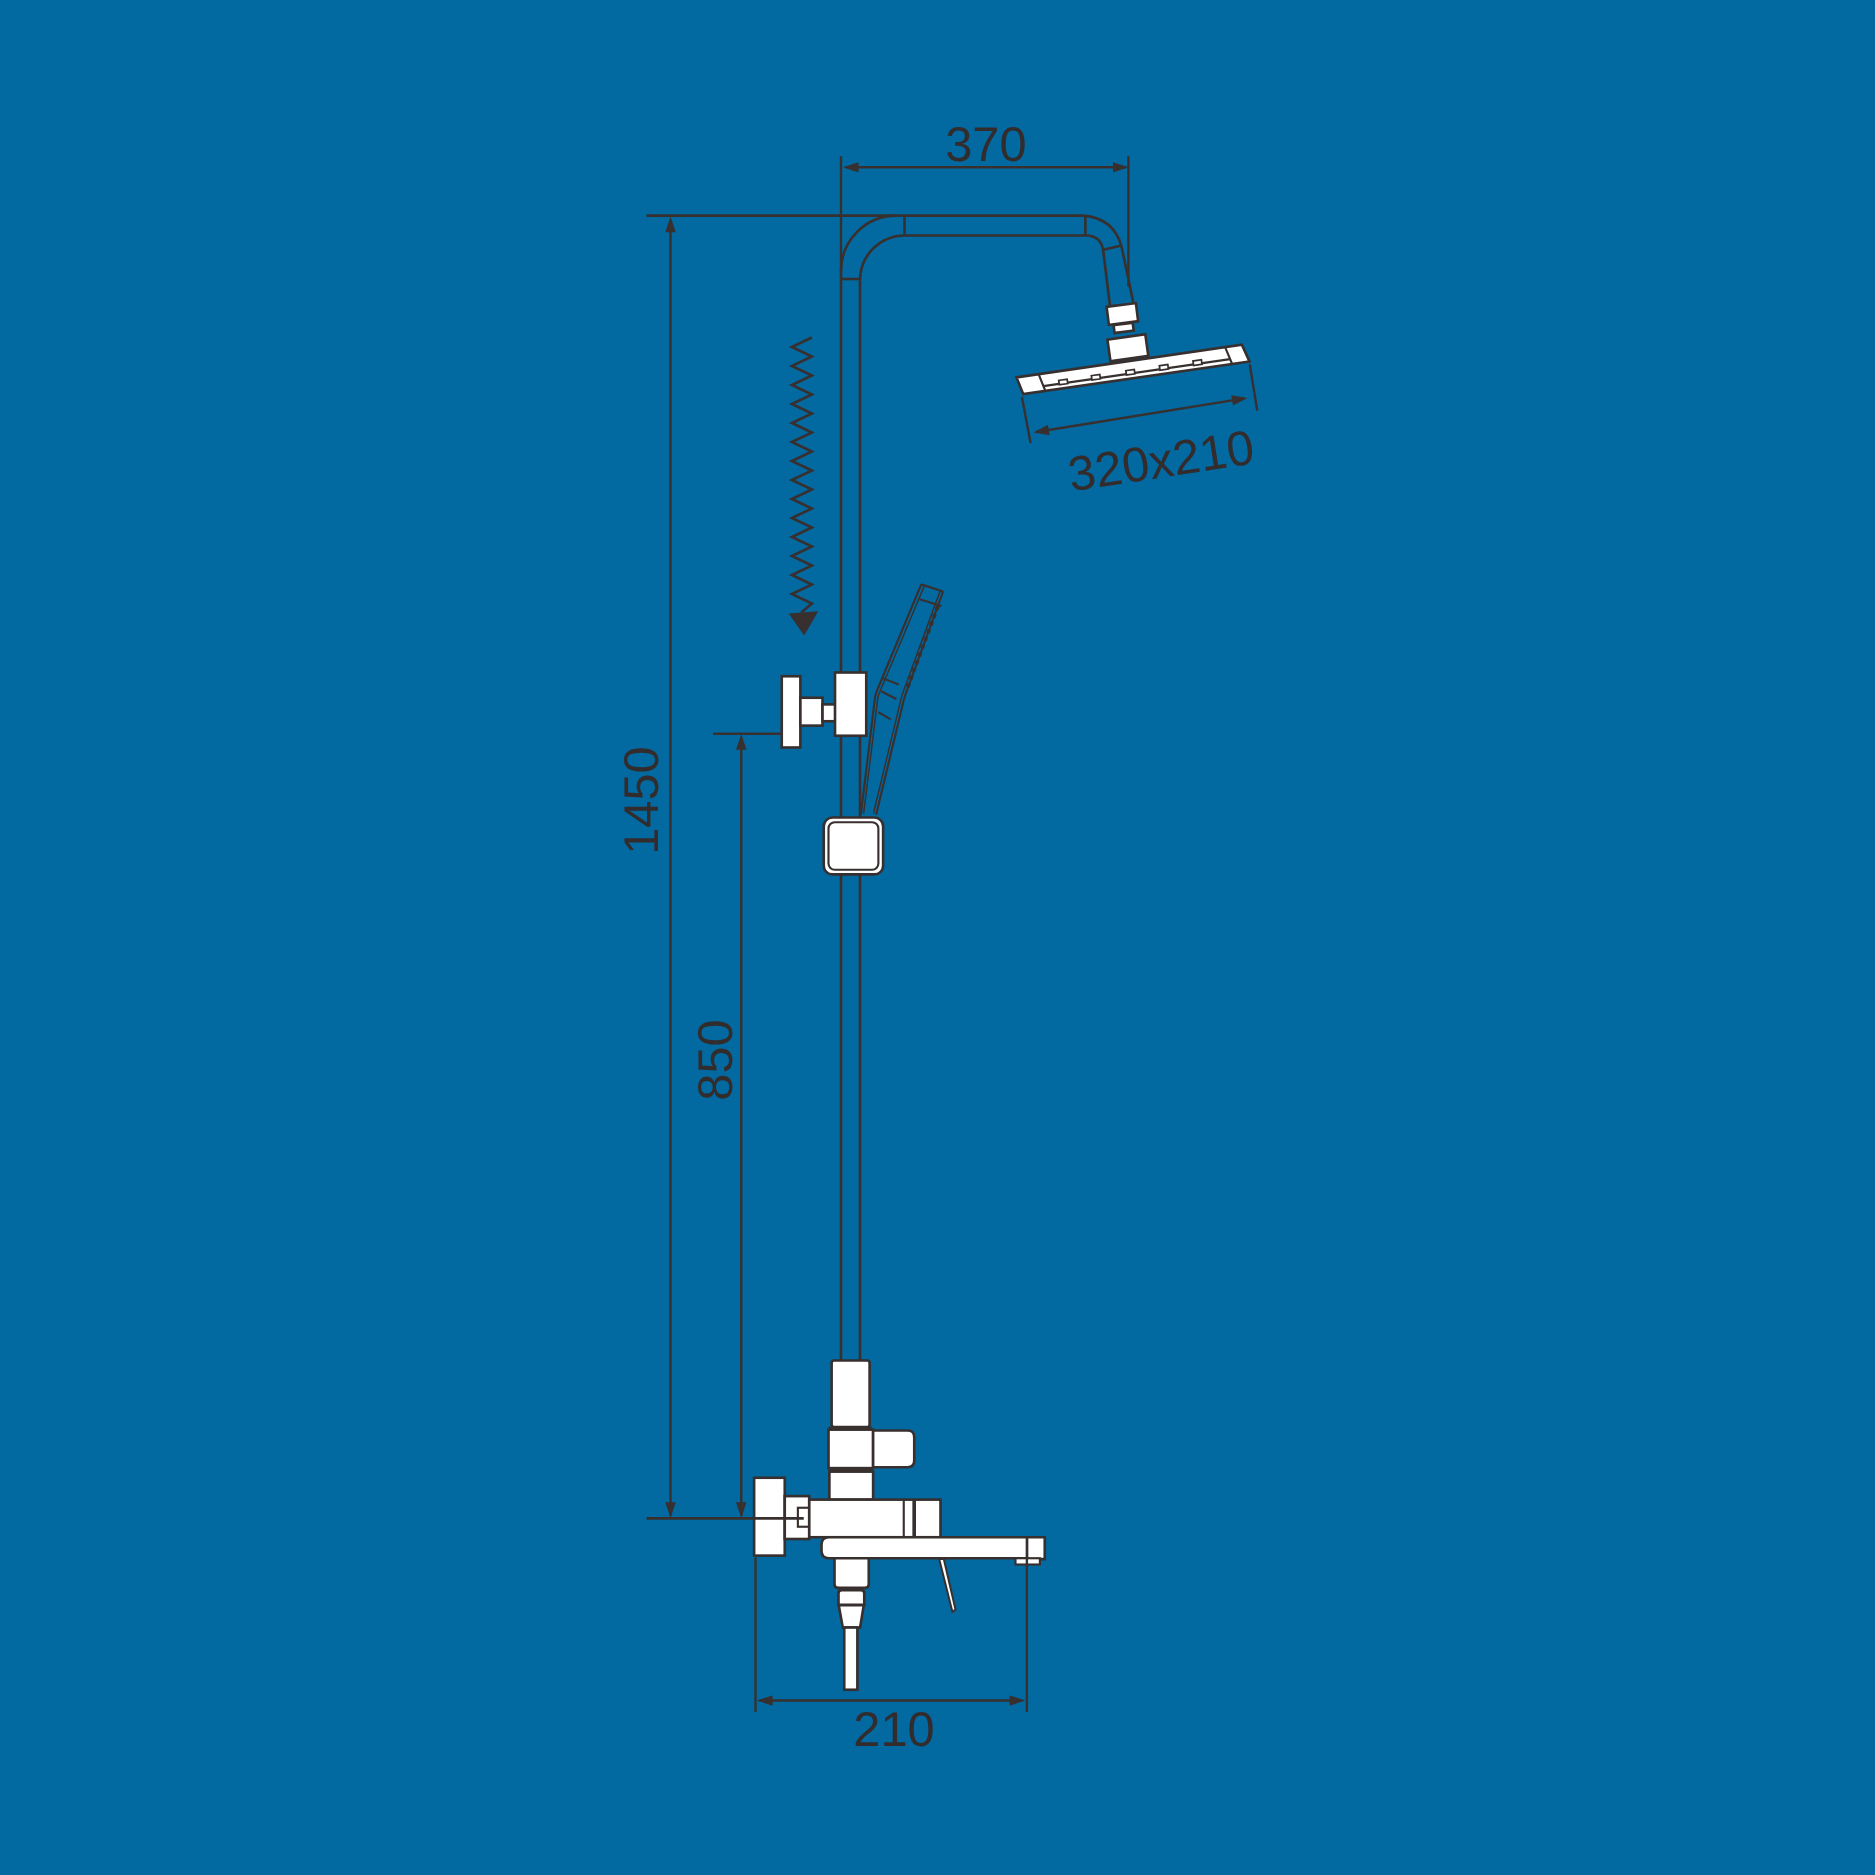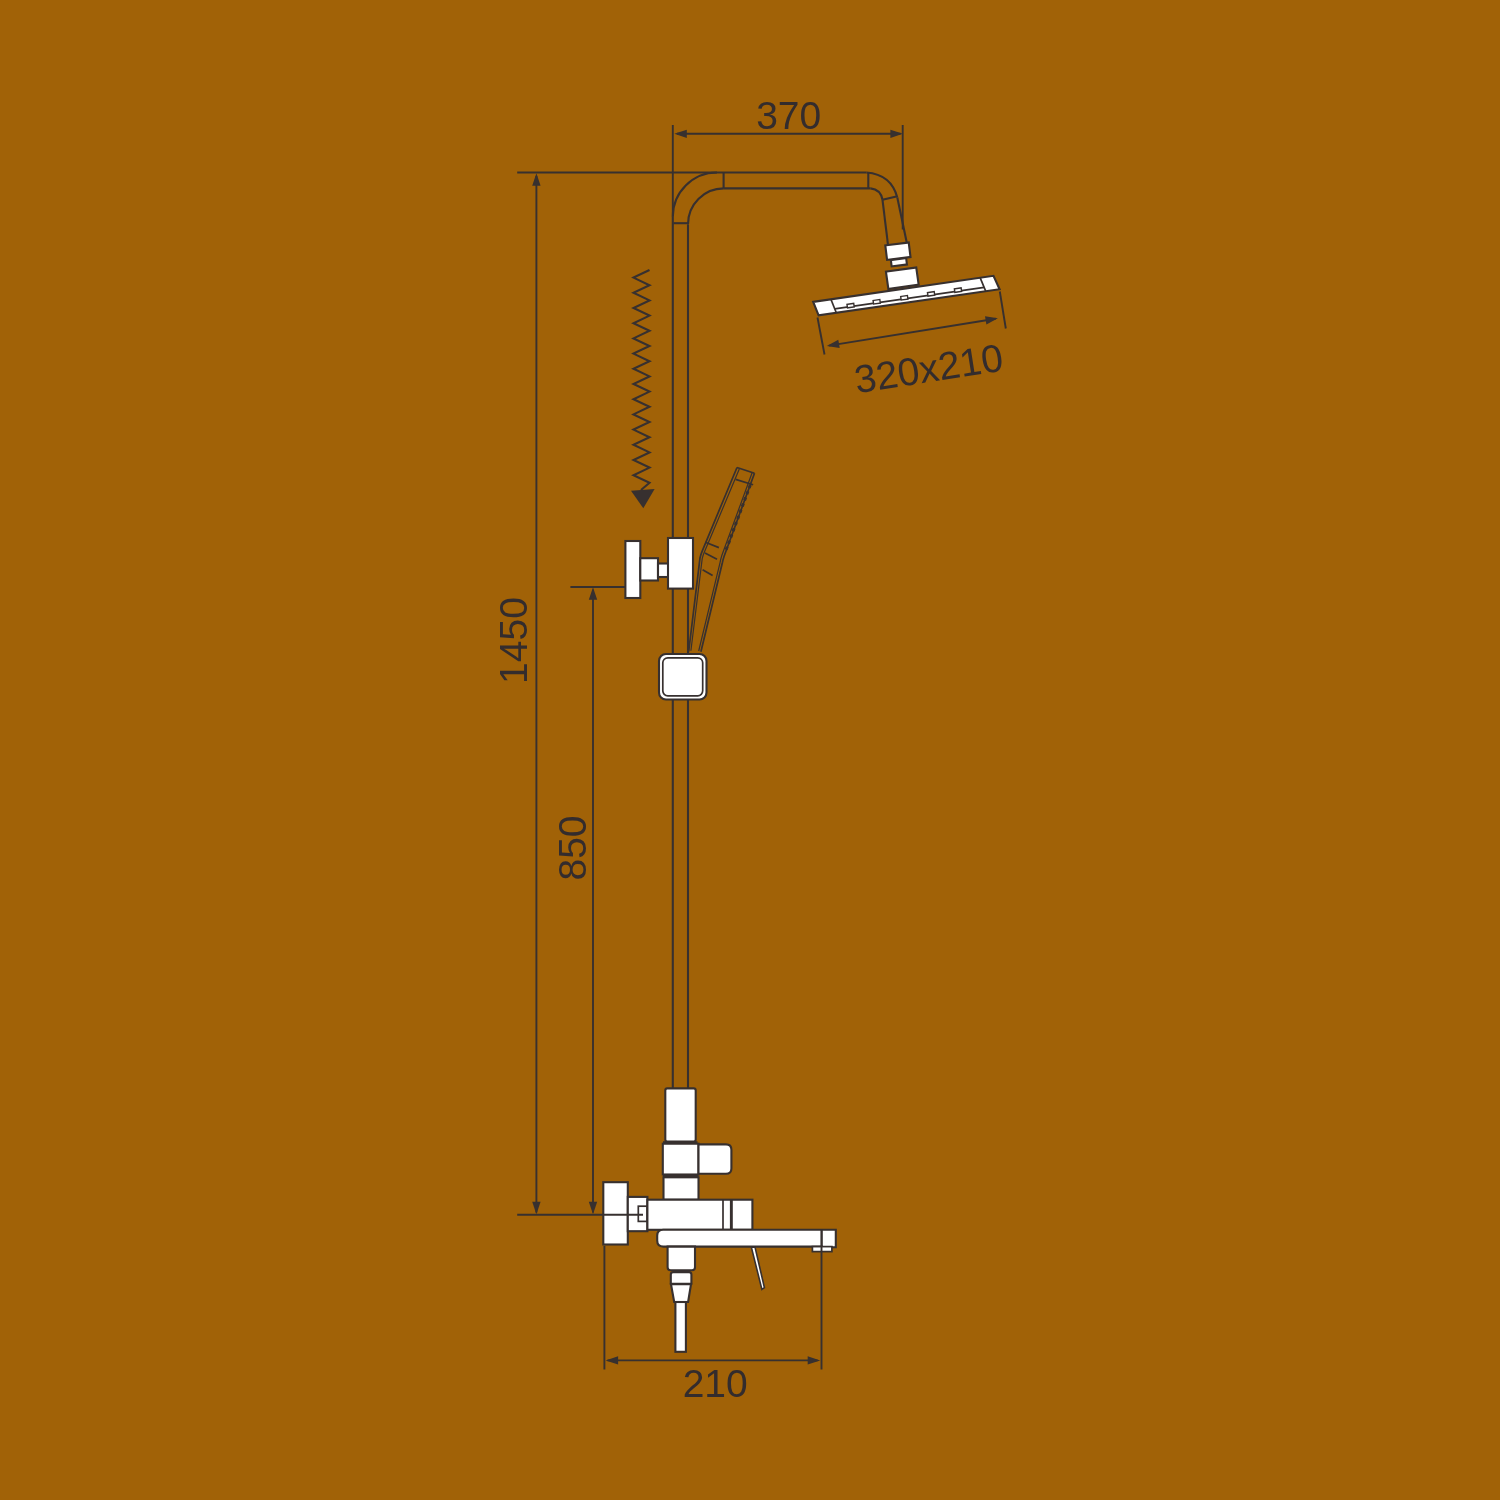--- a/index.html
+++ b/index.html
@@ -1,16 +1,16 @@
 <!DOCTYPE html>
 <html><head>
 <meta charset="utf-8">
 <style>
 html,body{margin:0;padding:0;background:#ffffff;}
-#page{position:relative;width:1500px;height:1500px;background:#a16207;overflow:hidden;}
+#page{position:relative;width:1500px;height:1500px;background:#0369a1;overflow:hidden;}
 svg{position:absolute;left:0;top:0;}
 text{font-family:"Liberation Sans",sans-serif;fill:#332c2d;}
 </style>
 </head>
 <body>
 <div id="page">
 <svg width="1500" height="1500" viewBox="0 0 1500 1500">
 <g stroke="#37302f" stroke-width="2.1" fill="none" stroke-linecap="butt">
 
 <line x1="677" y1="133.8" x2="900.5" y2="133.8" stroke-width="1.9"></line>

